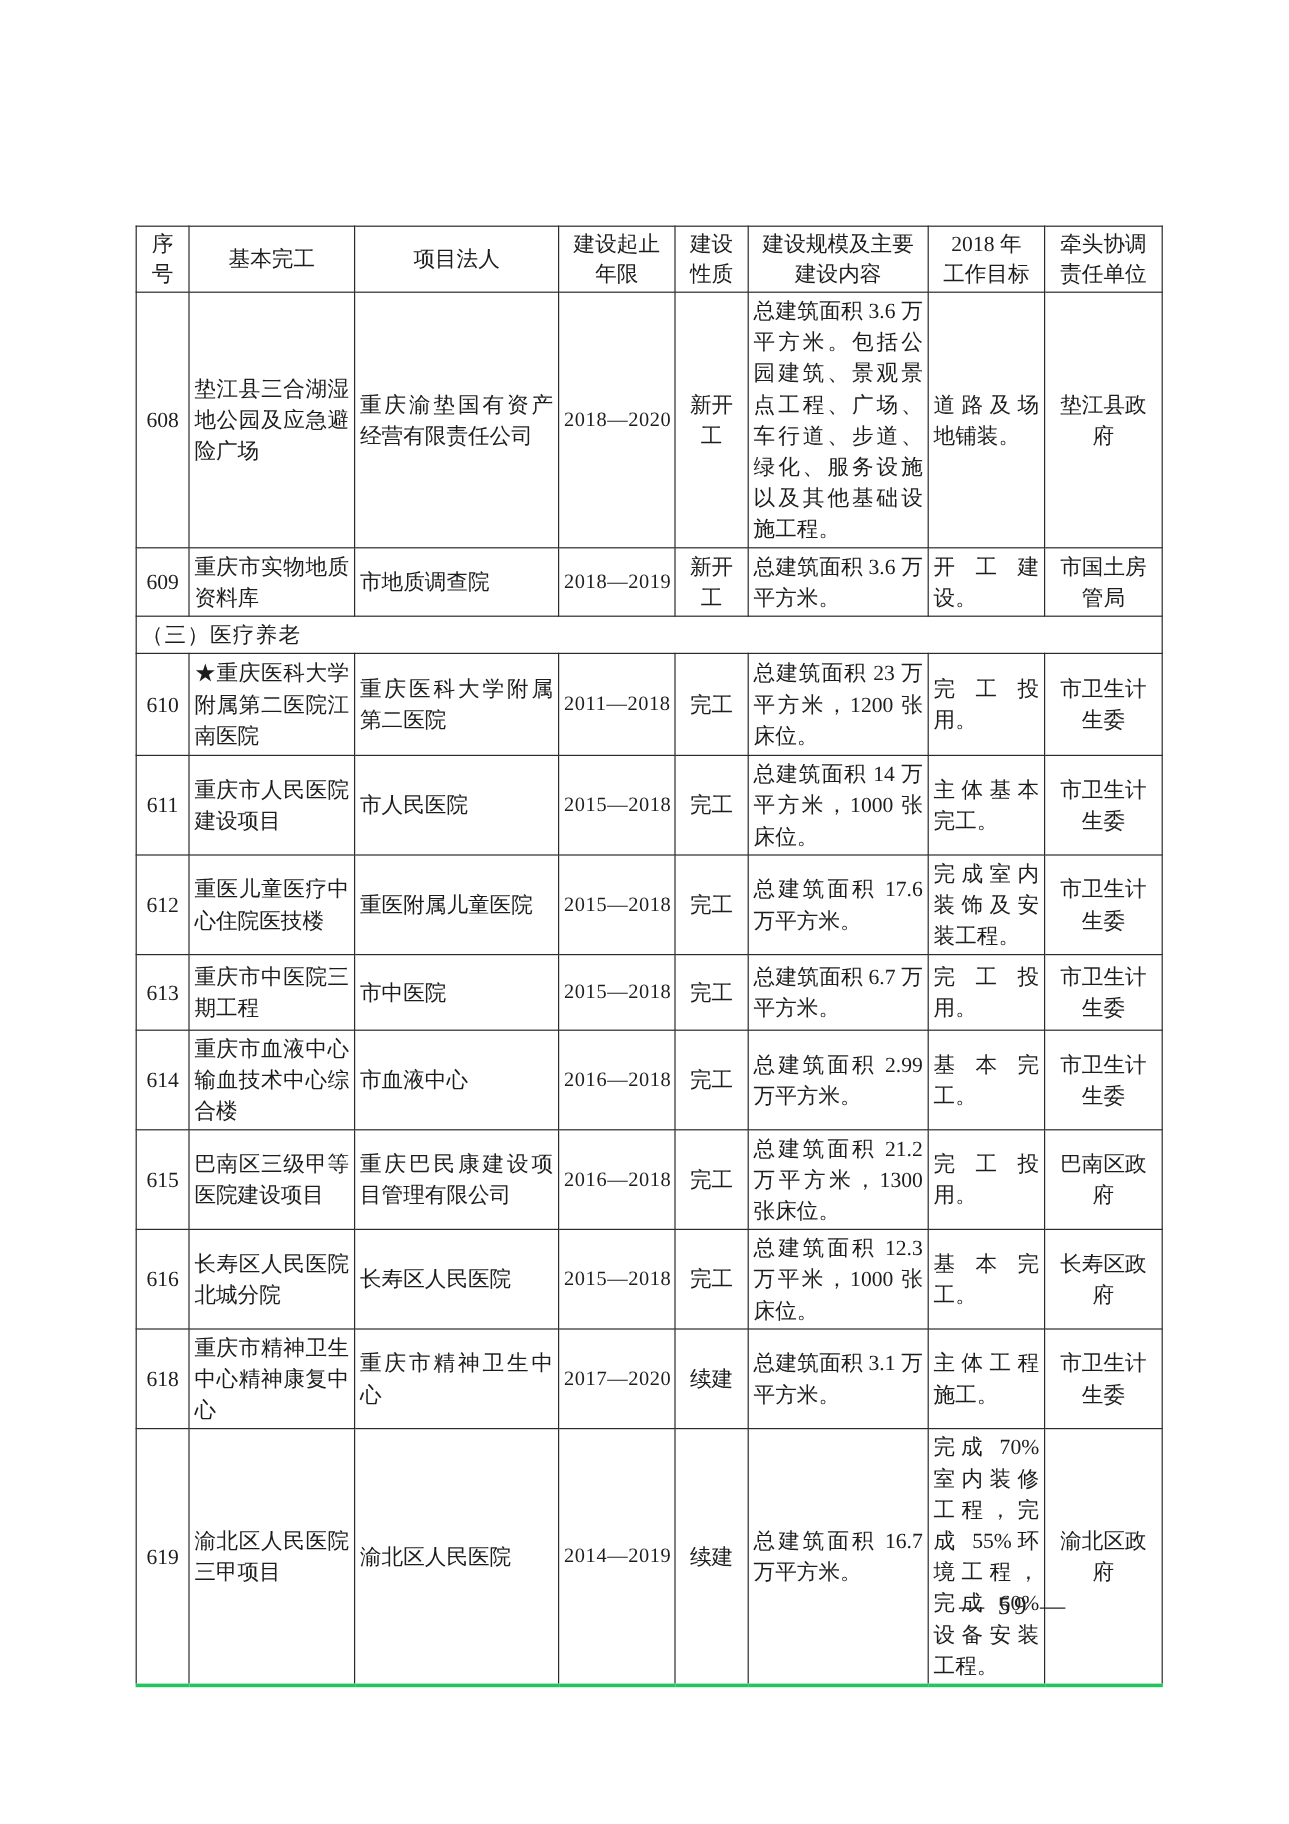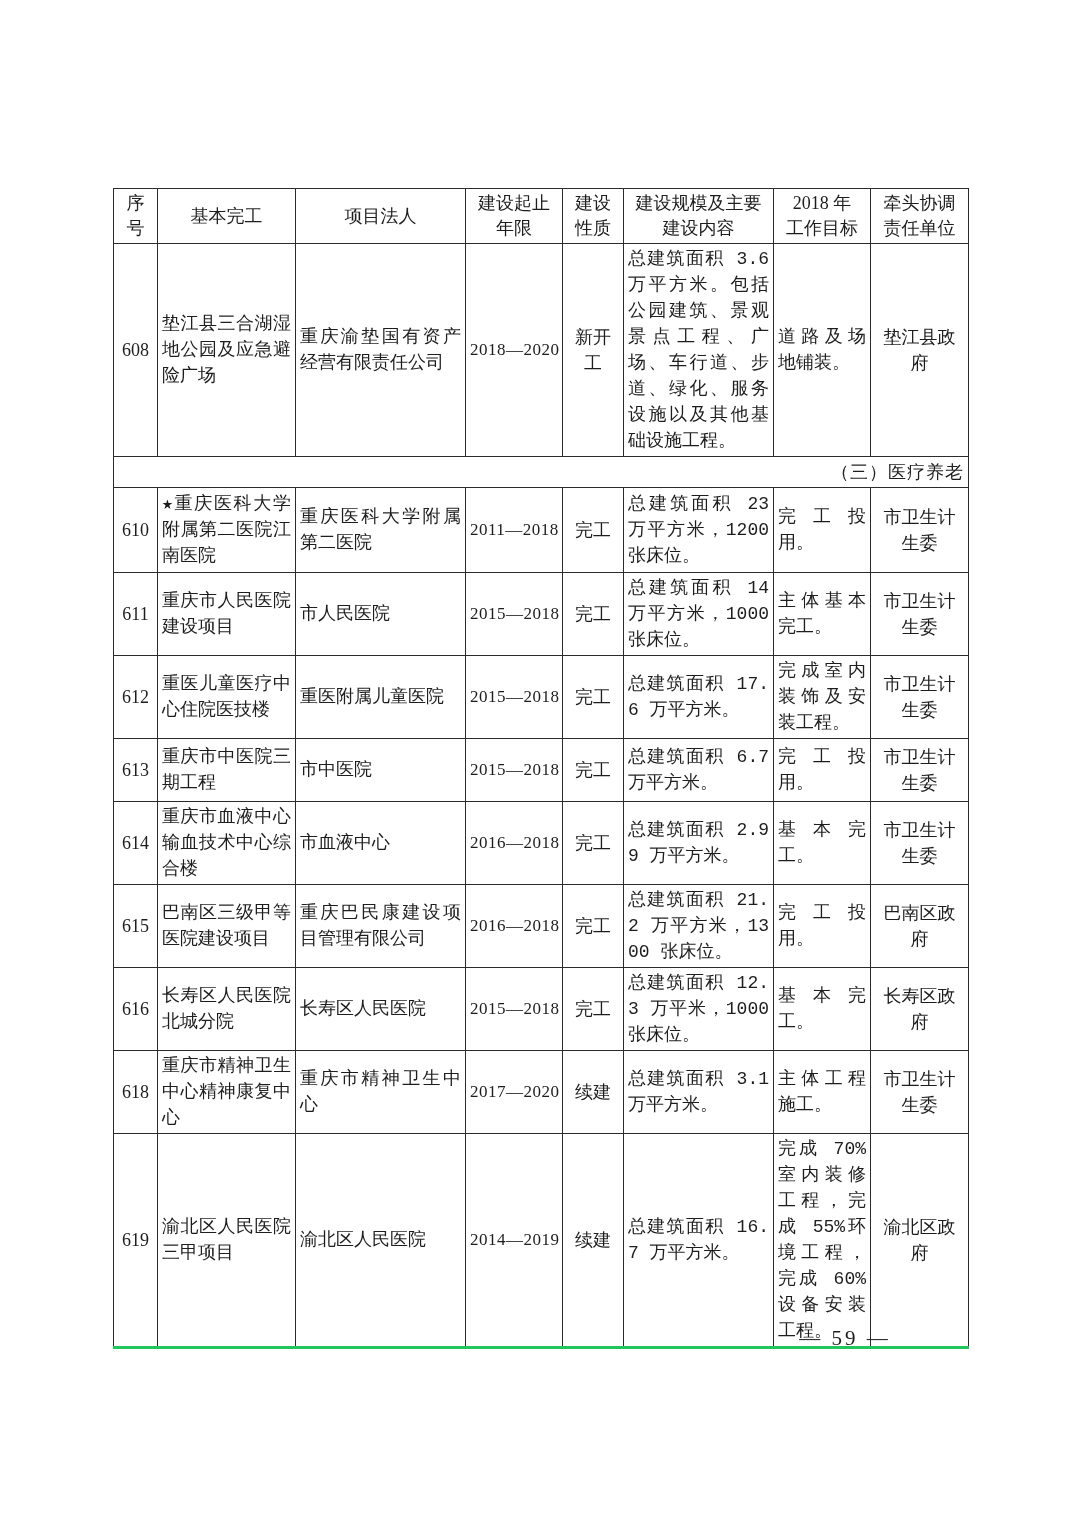--- a/index.html
+++ b/index.html
@@ -51,26 +51,25 @@
   td.c-years {
     text-align: center;
     white-space: nowrap;
     font-size: 17px;
     letter-spacing: 0.5px;
   }
   td.c-just {
     text-align: justify;
     word-break: break-all;
     padding: 2px 5px;
-    font-family: Liberation Mono, monospace;
   }
   td.c-section {
     border-top: 1.5px solid #2b2b2b;
     border-bottom: 1.5px solid #2b2b2b;
-    text-align: right;
+    text-align: left;
     padding-left: 8px;
     letter-spacing: 1px;
   }
   .footer-pagenum {
     position: absolute;
     left: 790px;
     top: 1326px;
     width: 110px;
     text-align: center;
     font-size: 21px;
@@ -115,20 +114,30 @@
       <tr style="height:182px">
         <td class="c-center">608</td>
         <td class="c-just">垫江县三合湖湿地公园及应急避险广场</td>
         <td class="c-just">重庆渝垫国有资产经营有限责任公司</td>
         <td class="c-years">2018—2020</td>
         <td class="c-center">新开工</td>
         <td class="c-just">总建筑面积 3.6 万平方米。包括公园建筑、景观景点工程、广场、车行道、步道、绿化、服务设施以及其他基础设施工程。</td>
         <td class="c-just">道路及场地铺装。</td>
         <td class="c-center">垫江县政府</td>
       </tr>
+      <tr style="height:55px">
+        <td class="c-center">609</td>
+        <td class="c-just">重庆市实物地质资料库</td>
+        <td class="c-just">市地质调查院</td>
+        <td class="c-years">2018—2019</td>
+        <td class="c-center">新开工</td>
+        <td class="c-just">总建筑面积 3.6 万平方米。</td>
+        <td class="c-just">开工建设。</td>
+        <td class="c-center">市国土房管局</td>
+      </tr>
       <tr style="height:30px">
         <td class="c-section" colspan="8">（三）医疗养老</td>
       </tr>
       <tr style="height:85px">
         <td class="c-center">610</td>
         <td class="c-just">★重庆医科大学附属第二医院江南医院</td>
         <td class="c-just">重庆医科大学附属第二医院</td>
         <td class="c-years">2011—2018</td>
         <td class="c-center">完工</td>
         <td class="c-just">总建筑面积 23 万平方米，1200 张床位。</td>

